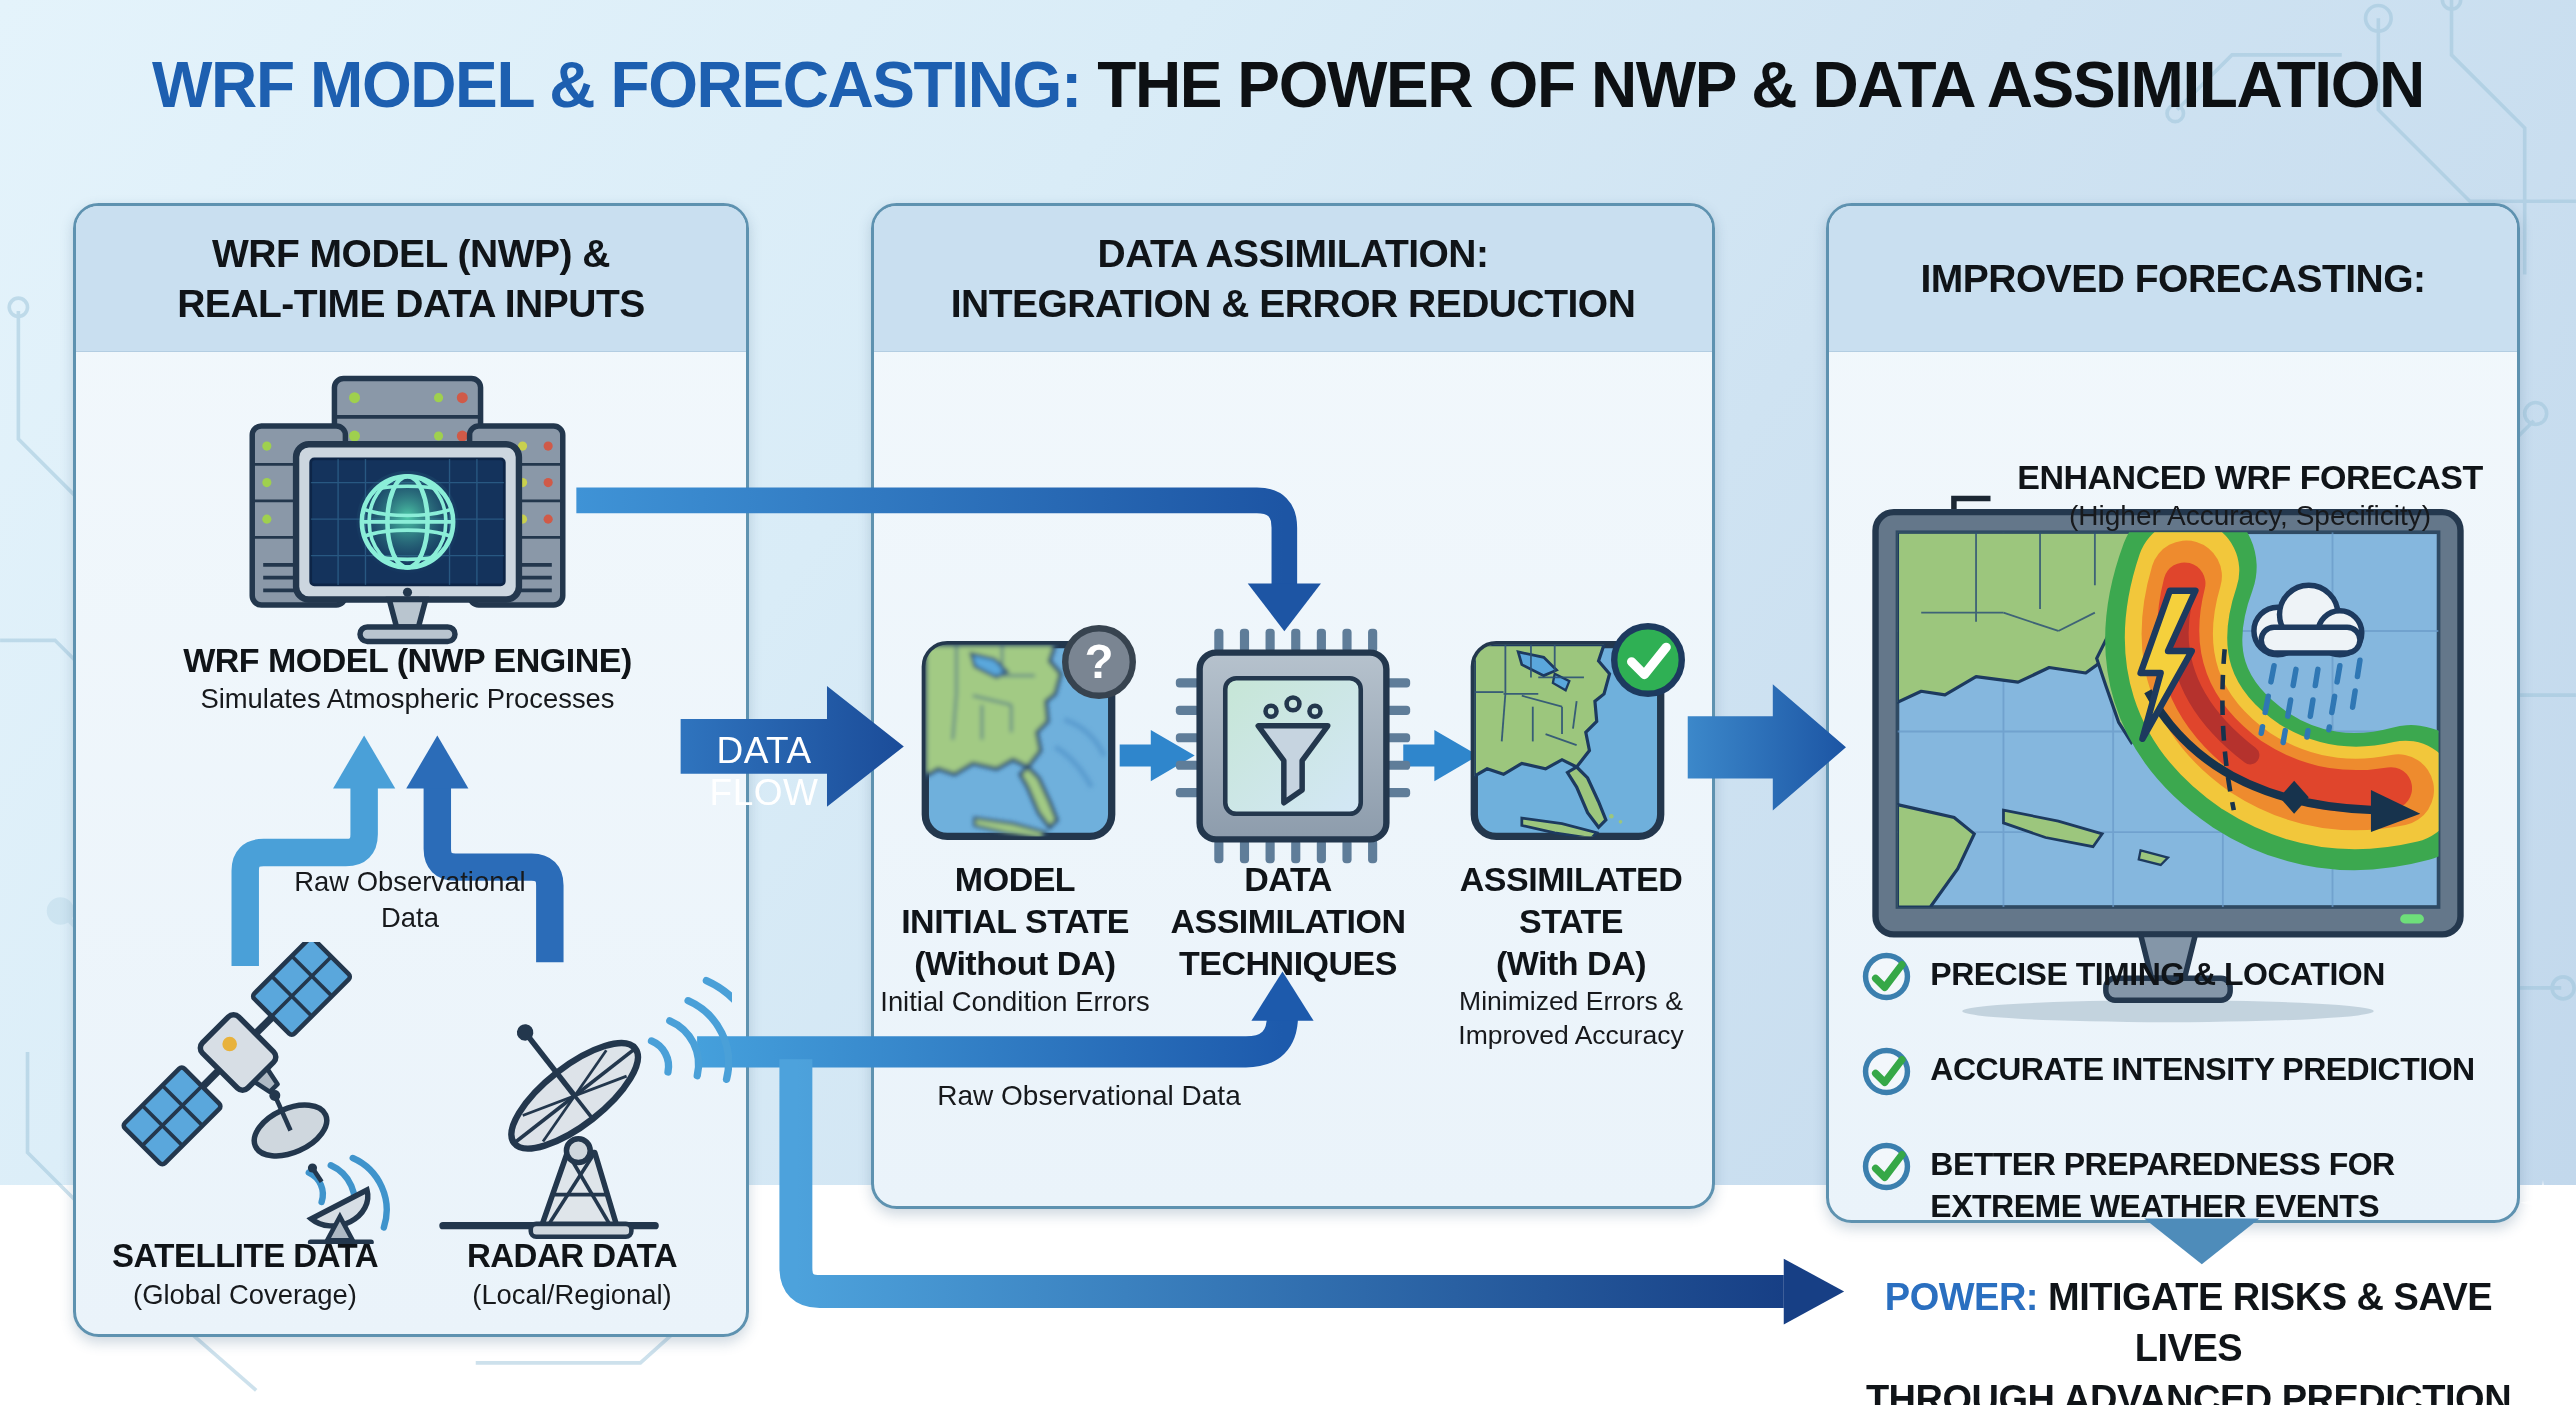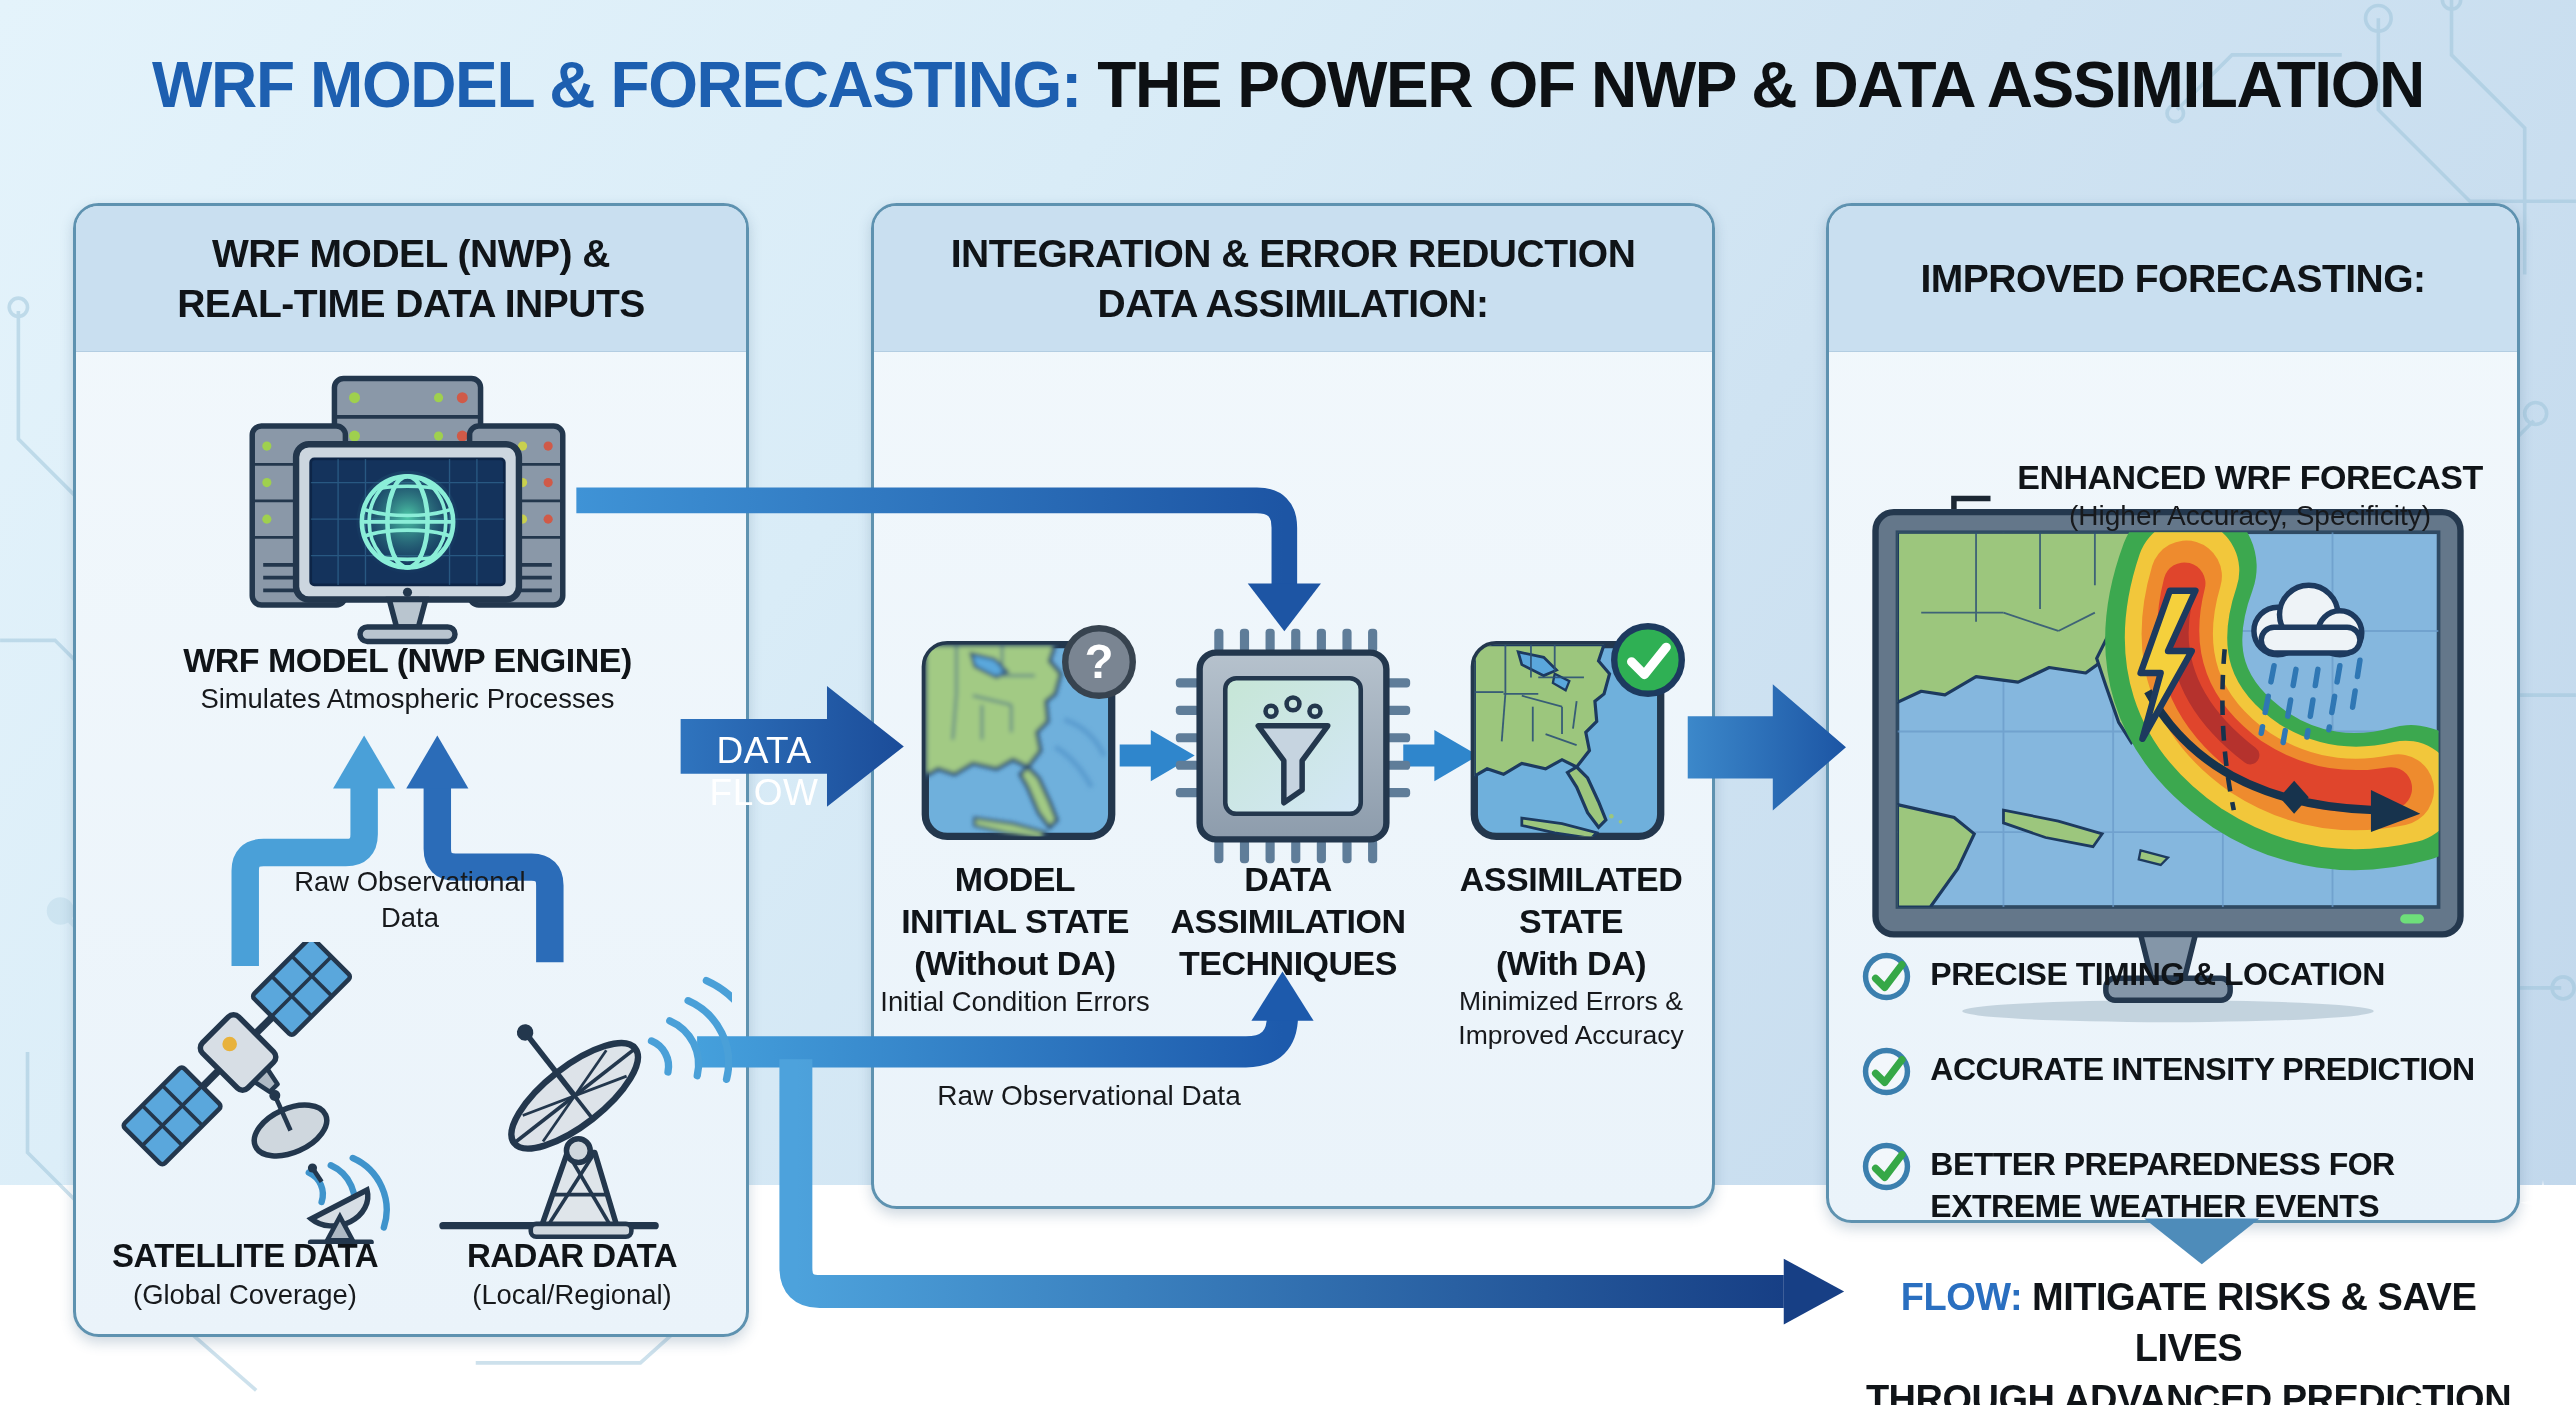--- a/index.html
+++ b/index.html
@@ -78,22 +78,22 @@
 
   <div class="panel" style="left:73px;top:203px;width:670px;height:1128px;">
     <div class="panel-header">
       <div>WRF MODEL (NWP) &amp;</div>
       <div>REAL-TIME DATA INPUTS</div>
     </div>
   </div>
 
   <div class="panel" style="left:871px;top:203px;width:838px;height:1000px;">
     <div class="panel-header">
+      <div>DATA ASSIMILATION:</div>
       <div>INTEGRATION &amp; ERROR REDUCTION</div>
-      <div>DATA ASSIMILATION:</div>
     </div>
   </div>
 
   <div class="panel" style="left:1826px;top:203px;width:688px;height:1014px;">
     <div class="panel-header">
       <div>IMPROVED FORECASTING:</div>
     </div>
   </div>
 
   <svg class="overlay" width="2576" height="1405" viewBox="0 0 2816 1536">
@@ -577,19 +577,19 @@
   <div class="bullet-row" style="left:1861px;top:1143px;width:585px;">
     <svg width="51" height="51" viewBox="0 0 56 56" style="flex:0 0 auto;margin-right:18.3px;margin-top:-1.8px;">
       <circle cx="28" cy="28" r="23" fill="#f2f7fb" stroke="#3b7fae" stroke-width="6"></circle>
       <path d="M16 30 L26 40 L45 15" fill="none" stroke="#36a847" stroke-width="8" stroke-linecap="round" stroke-linejoin="round"></path>
     </svg>
     <div class="txt" style="max-width:512px;">BETTER PREPAREDNESS FOR EXTREME WEATHER EVENTS</div>
   </div>
 
   <div class="goal" style="left:1848px;top:1272px;width:681px;">
     <div class="line">
-      <span class="blue">FLOW:</span><span> MITIGATE RISKS &amp; SAVE LIVES</span>
+      <span class="blue">POWER:</span><span> MITIGATE RISKS &amp; SAVE LIVES</span>
     </div>
     <div class="line">THROUGH ADVANCED PREDICTION</div>
   </div>
 
 </div>
 
 
 </body></html>

